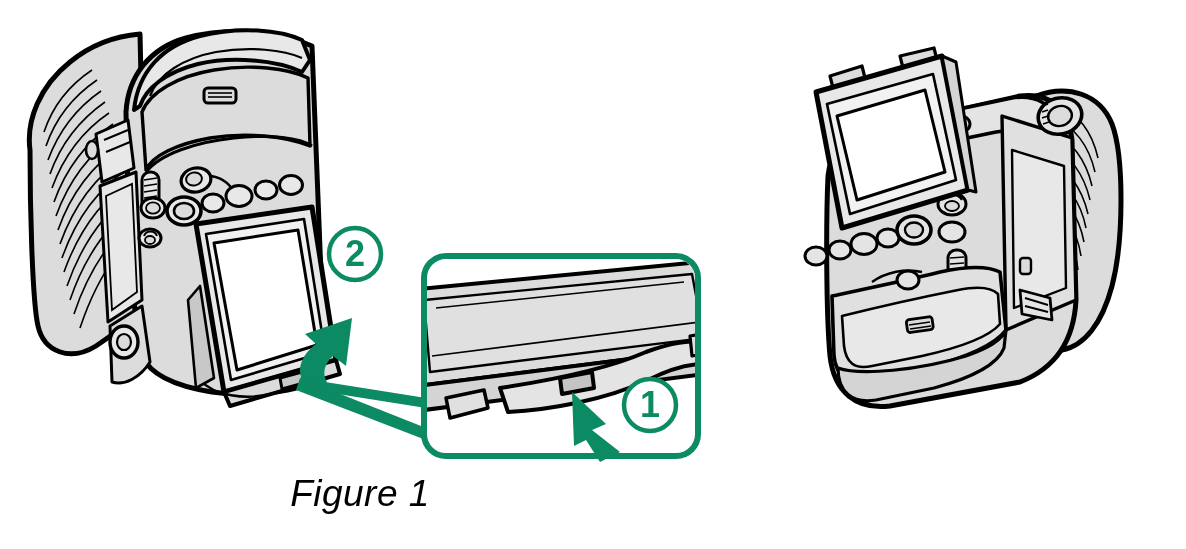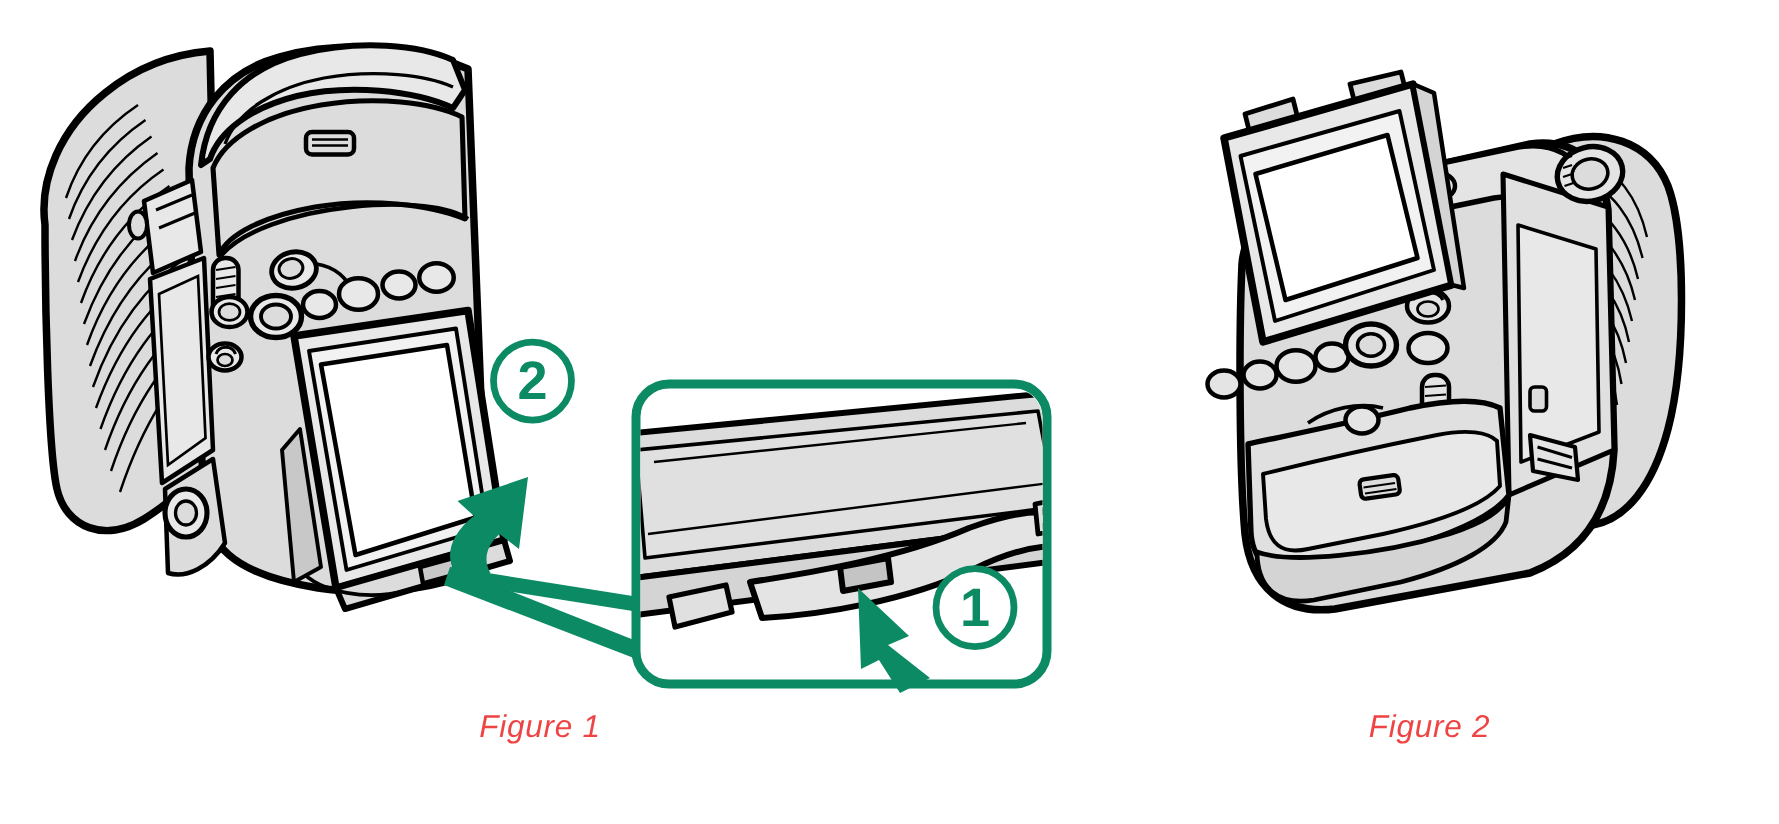--- a/index.html
+++ b/index.html
@@ -32,22 +32,22 @@
   .art {
     position: absolute;
     top: 0;
     left: 0;
   }
   .caption {
     position: absolute;
     width: 100%;
     text-align: center;
     font-style: italic;
-    font-size: 21px;
-    color: #ef4444;
+    font-size: 37px;
+    color: #000000;
     font-family: "Liberation Sans", sans-serif;
     letter-spacing: 0.5px;
   }
   #figure1-caption { top: 473px; left: 0; }
   #figure2-caption { top: 473px; left: 0; }
   svg { display: block; }
 </style>
 </head>
 <body>
 
@@ -359,16 +359,15 @@
 
           <path d="M107 104 L213 74 L236 180 L130 214 Z" fill="#F2F2F2" stroke="#000" stroke-width="2.6" stroke-linejoin="round"></path>
 
           <path d="M117 116 L205 90 L225 172 L137 200 Z" fill="#FFFFFF" stroke="#000" stroke-width="3" stroke-linejoin="round"></path>
         </g>
 
         <path d="M222 56 L236 62 L256 192 L248 190 Z" fill="#D4D4D4" stroke="#000" stroke-width="3" stroke-linejoin="round"></path>
       </g>
     </svg>
 
-    <div class="caption" id="figure2-caption">Figure 2</div>
   </div>
 
 </div>
 
 </body></html>

